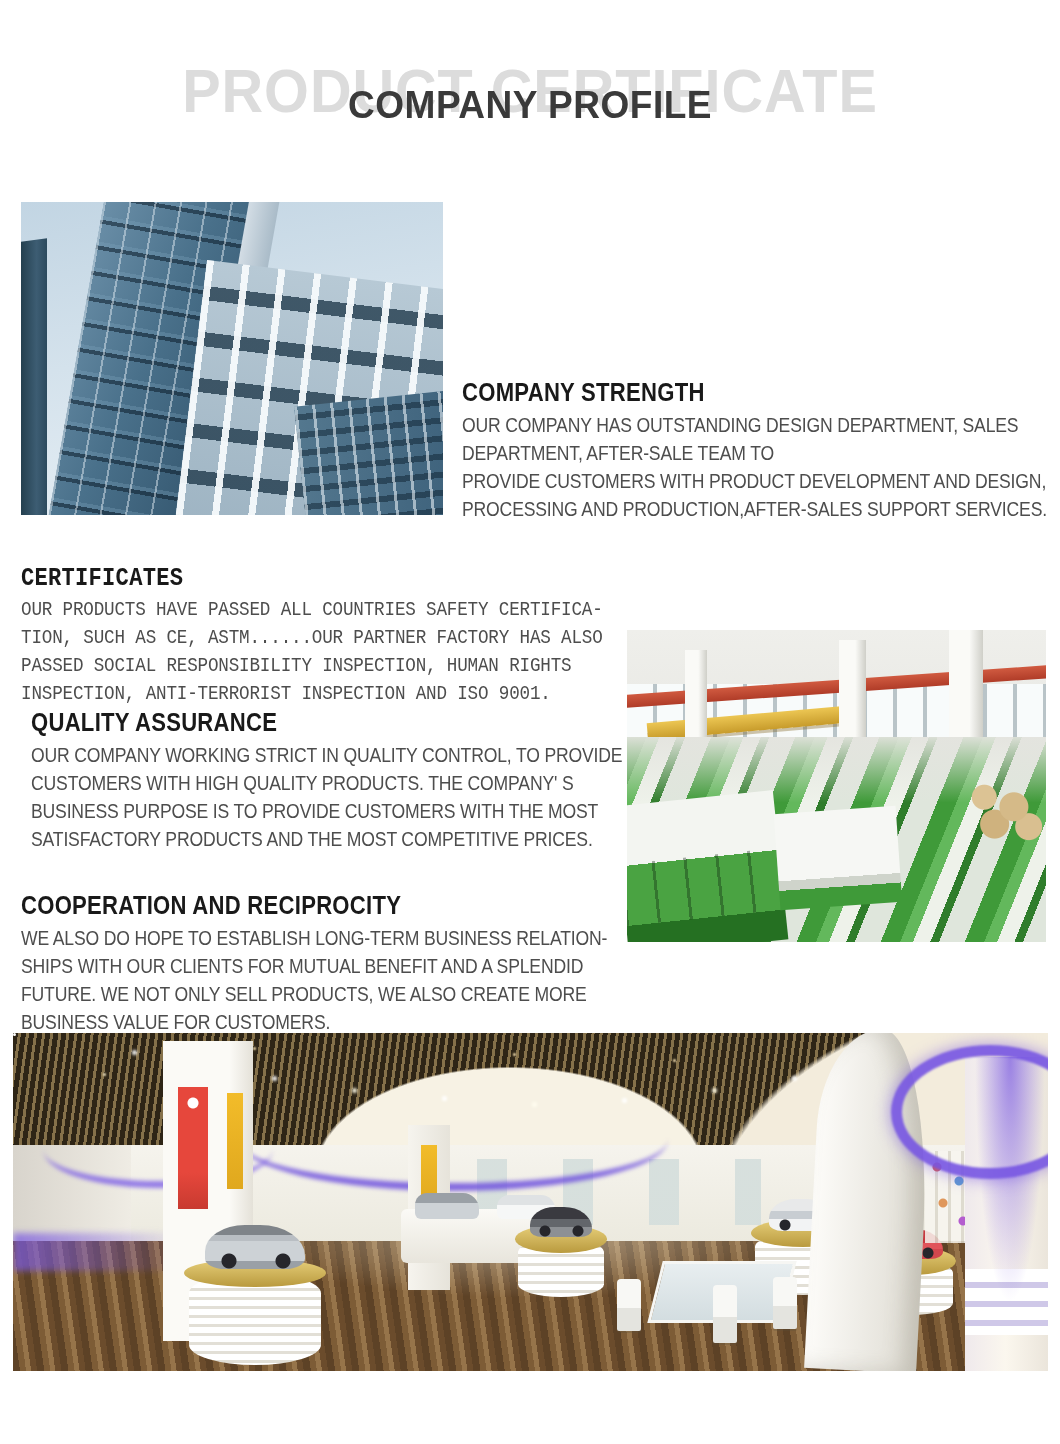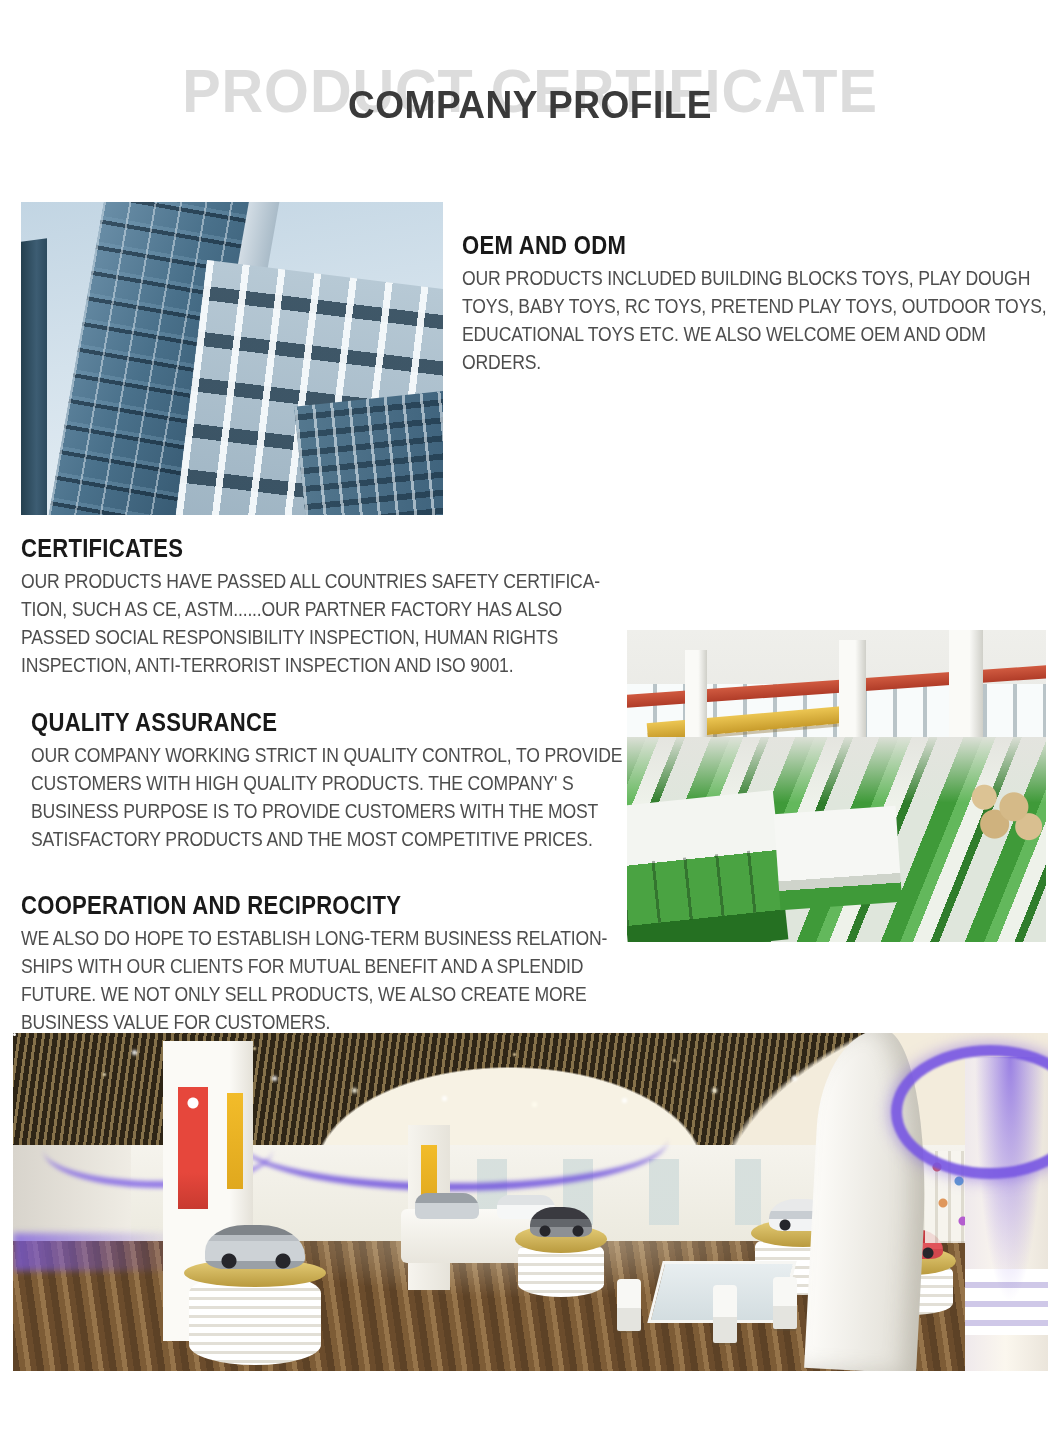--- a/index.html
+++ b/index.html
@@ -18,21 +18,21 @@
   
   .sec{position:absolute;}
   .sec h3{margin:0 0 3px 0;font-size:26px;font-weight:800;color:#191919;
     letter-spacing:.3px;white-space:nowrap;transform:scaleX(.85);transform-origin:0 50%;}
   .sec p{margin:0;font-size:20px;font-weight:400;color:#4d4d4d;line-height:28px;
     letter-spacing:-.2px;white-space:pre-line;width:114%;
     transform:scaleX(.88);transform-origin:0 0;}
 
   .sec-oem{left:462px;top:230px;width:585px;}
   .sec-strength{left:462px;top:377px;width:585px;}
-  .sec-cert{left:21px;top:533px;width:600px;}
+  .sec-cert{left:21px;top:563px;width:600px;font-family:Liberation Mono, monospace;}
   .sec-quality{left:31px;top:707px;width:600px;}
   .sec-coop{left:21px;top:890px;width:600px;}
 
   
   .fig{position:absolute;overflow:hidden;}
 
   
   .fig-building{left:21px;top:202px;width:422px;height:313px;
     background:linear-gradient(170deg,#c2d5e3 0%,#d4e2ec 45%,#e8f0f6 100%);}
   .b-sliver{position:absolute;left:0;top:38px;width:26px;height:290px;transform:skewY(-8deg);
@@ -207,28 +207,28 @@
   </div>
 
   <div class="fig fig-building">
     <div class="b-sliver"></div>
     <div class="b-tower"></div>
     <div class="b-toweredge"></div>
     <div class="b-right"></div>
     <div class="b-small"></div>
   </div>
 
-  <section class="sec sec-oem">
-    <h3>OEM AND ODM</h3>
-    <p>OUR PRODUCTS INCLUDED BUILDING BLOCKS TOYS, PLAY DOUGH
-TOYS, BABY TOYS, RC TOYS, PRETEND PLAY TOYS, OUTDOOR TOYS,
-EDUCATIONAL TOYS ETC. WE ALSO WELCOME OEM AND ODM
-ORDERS.</p>
-  </section>
-
+
+  <section class="sec sec-strength">
+    <h3>COMPANY STRENGTH</h3>
+    <p>OUR COMPANY HAS OUTSTANDING DESIGN DEPARTMENT, SALES
+DEPARTMENT, AFTER-SALE TEAM TO
+PROVIDE CUSTOMERS WITH PRODUCT DEVELOPMENT AND DESIGN,
+PROCESSING AND PRODUCTION,AFTER-SALES SUPPORT SERVICES.</p>
+  </section>
 
   <section class="sec sec-cert">
     <h3>CERTIFICATES</h3>
     <p>OUR PRODUCTS HAVE PASSED ALL COUNTRIES SAFETY CERTIFICA-
 TION, SUCH AS CE, ASTM......OUR PARTNER FACTORY HAS ALSO
 PASSED SOCIAL RESPONSIBILITY INSPECTION, HUMAN RIGHTS
 INSPECTION, ANTI-TERRORIST INSPECTION AND ISO 9001.</p>
   </section>
 
   <section class="sec sec-quality">

